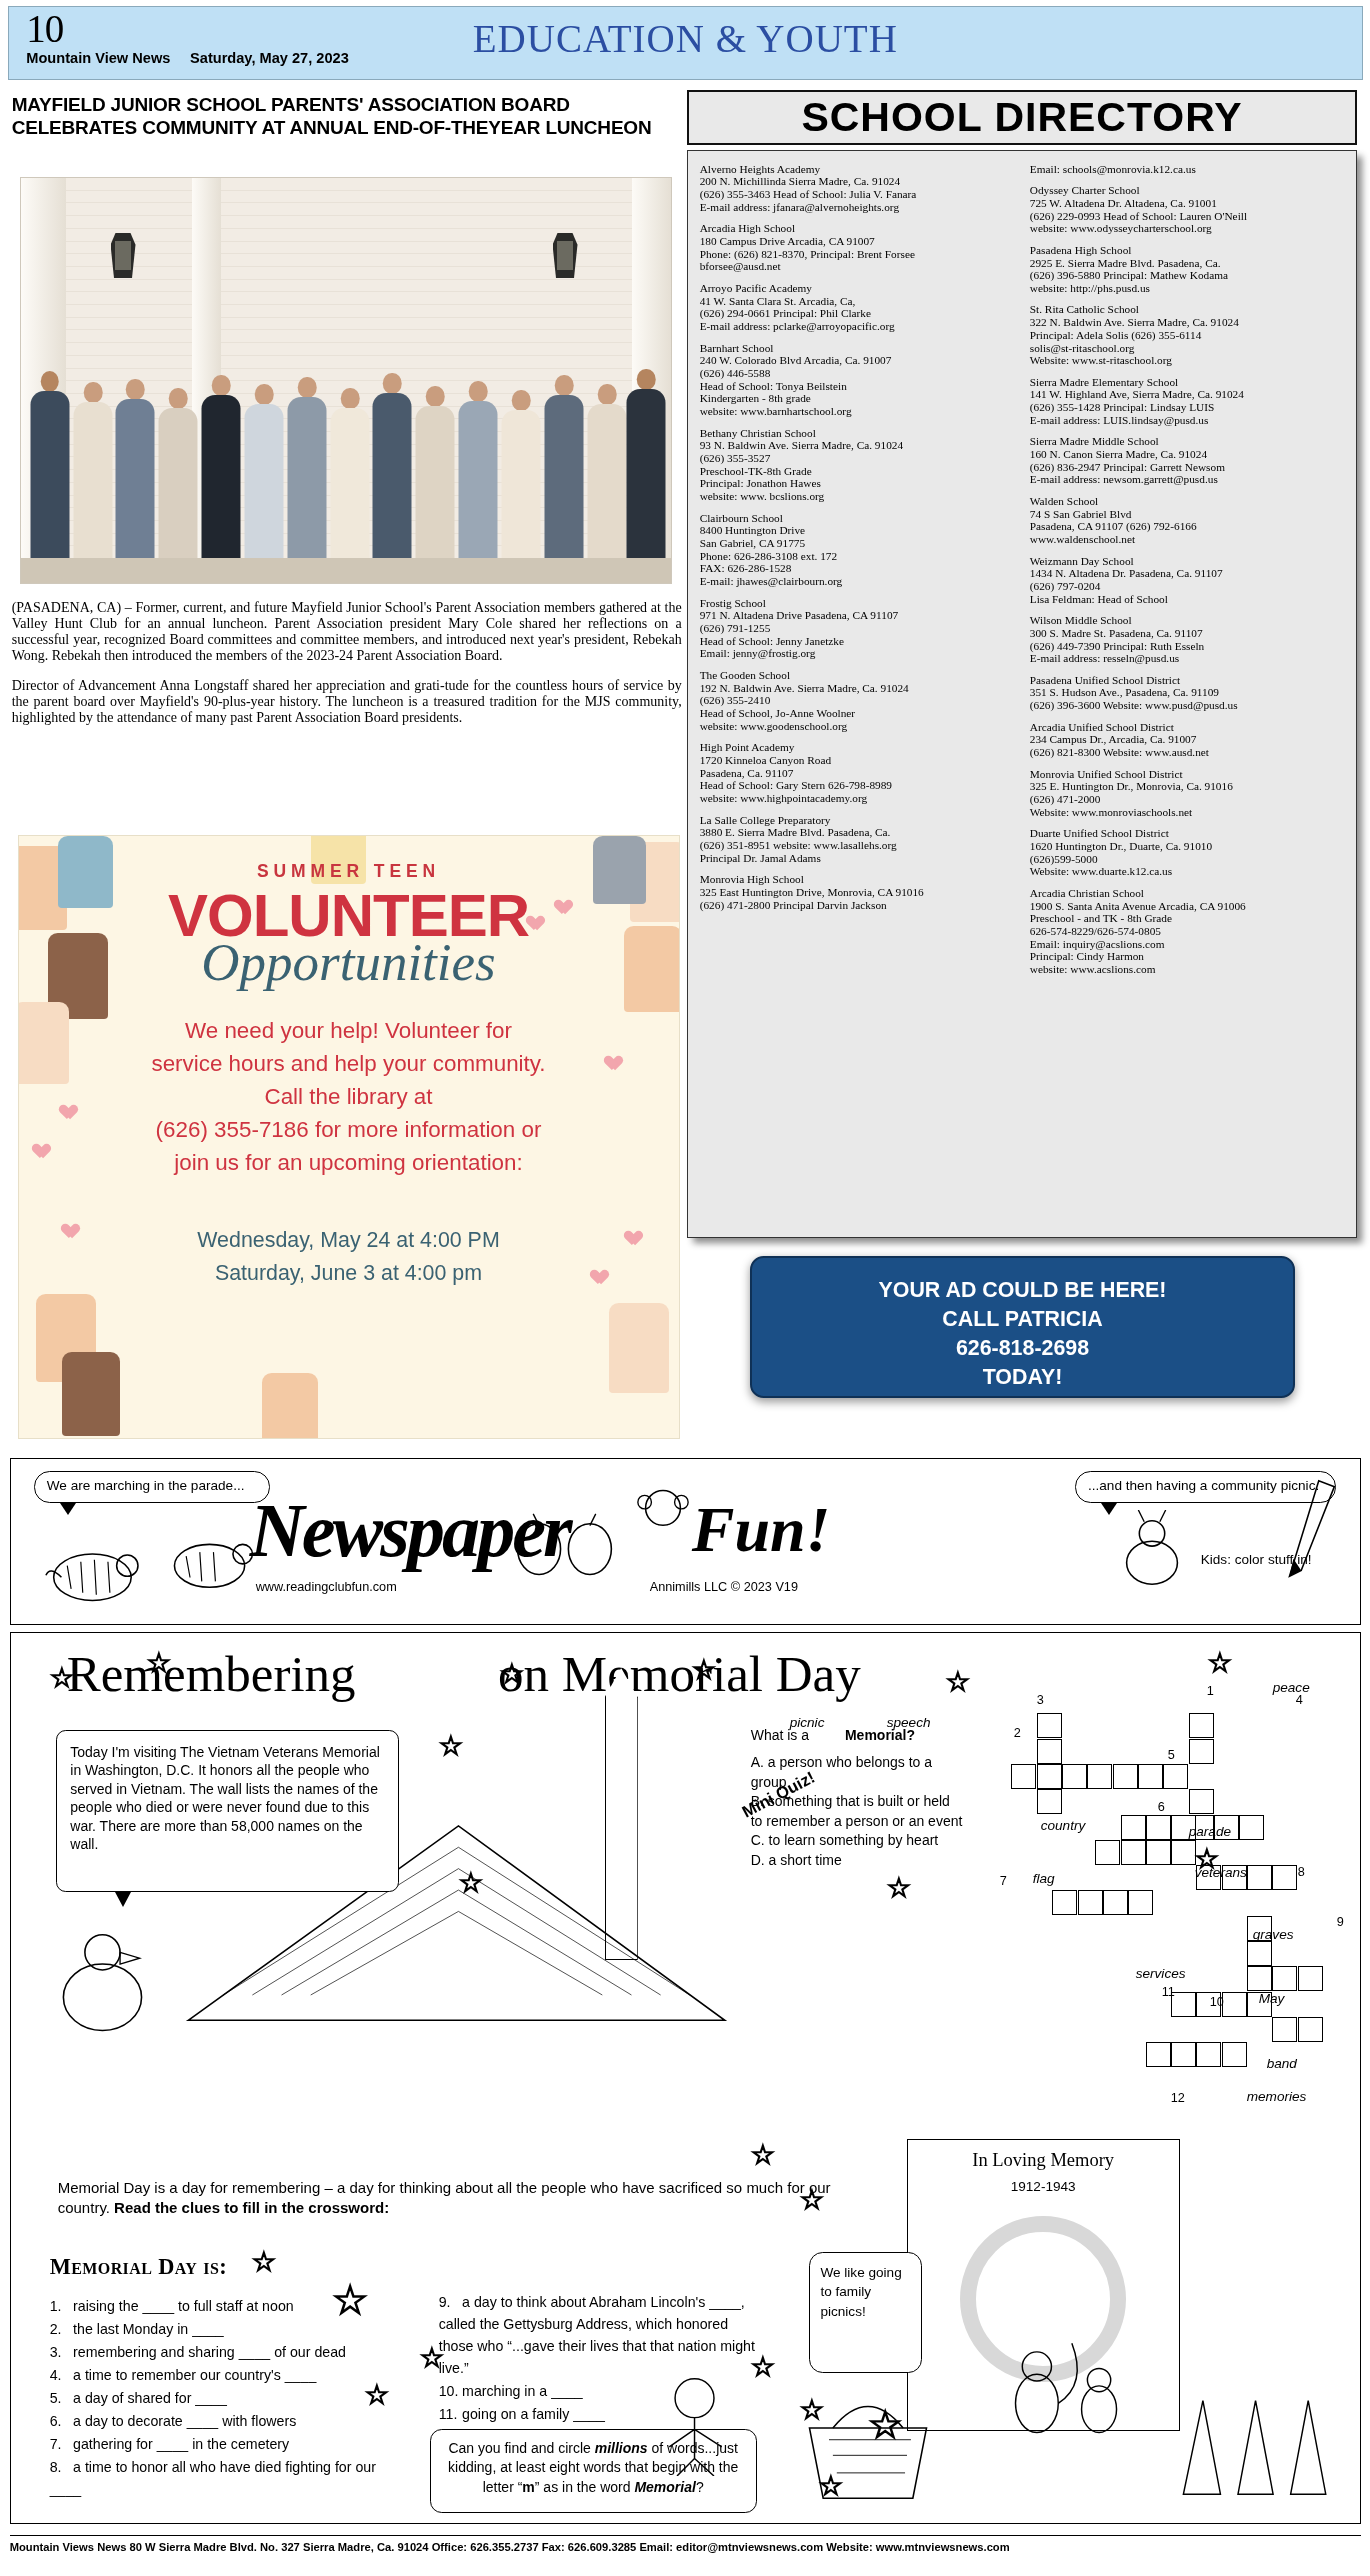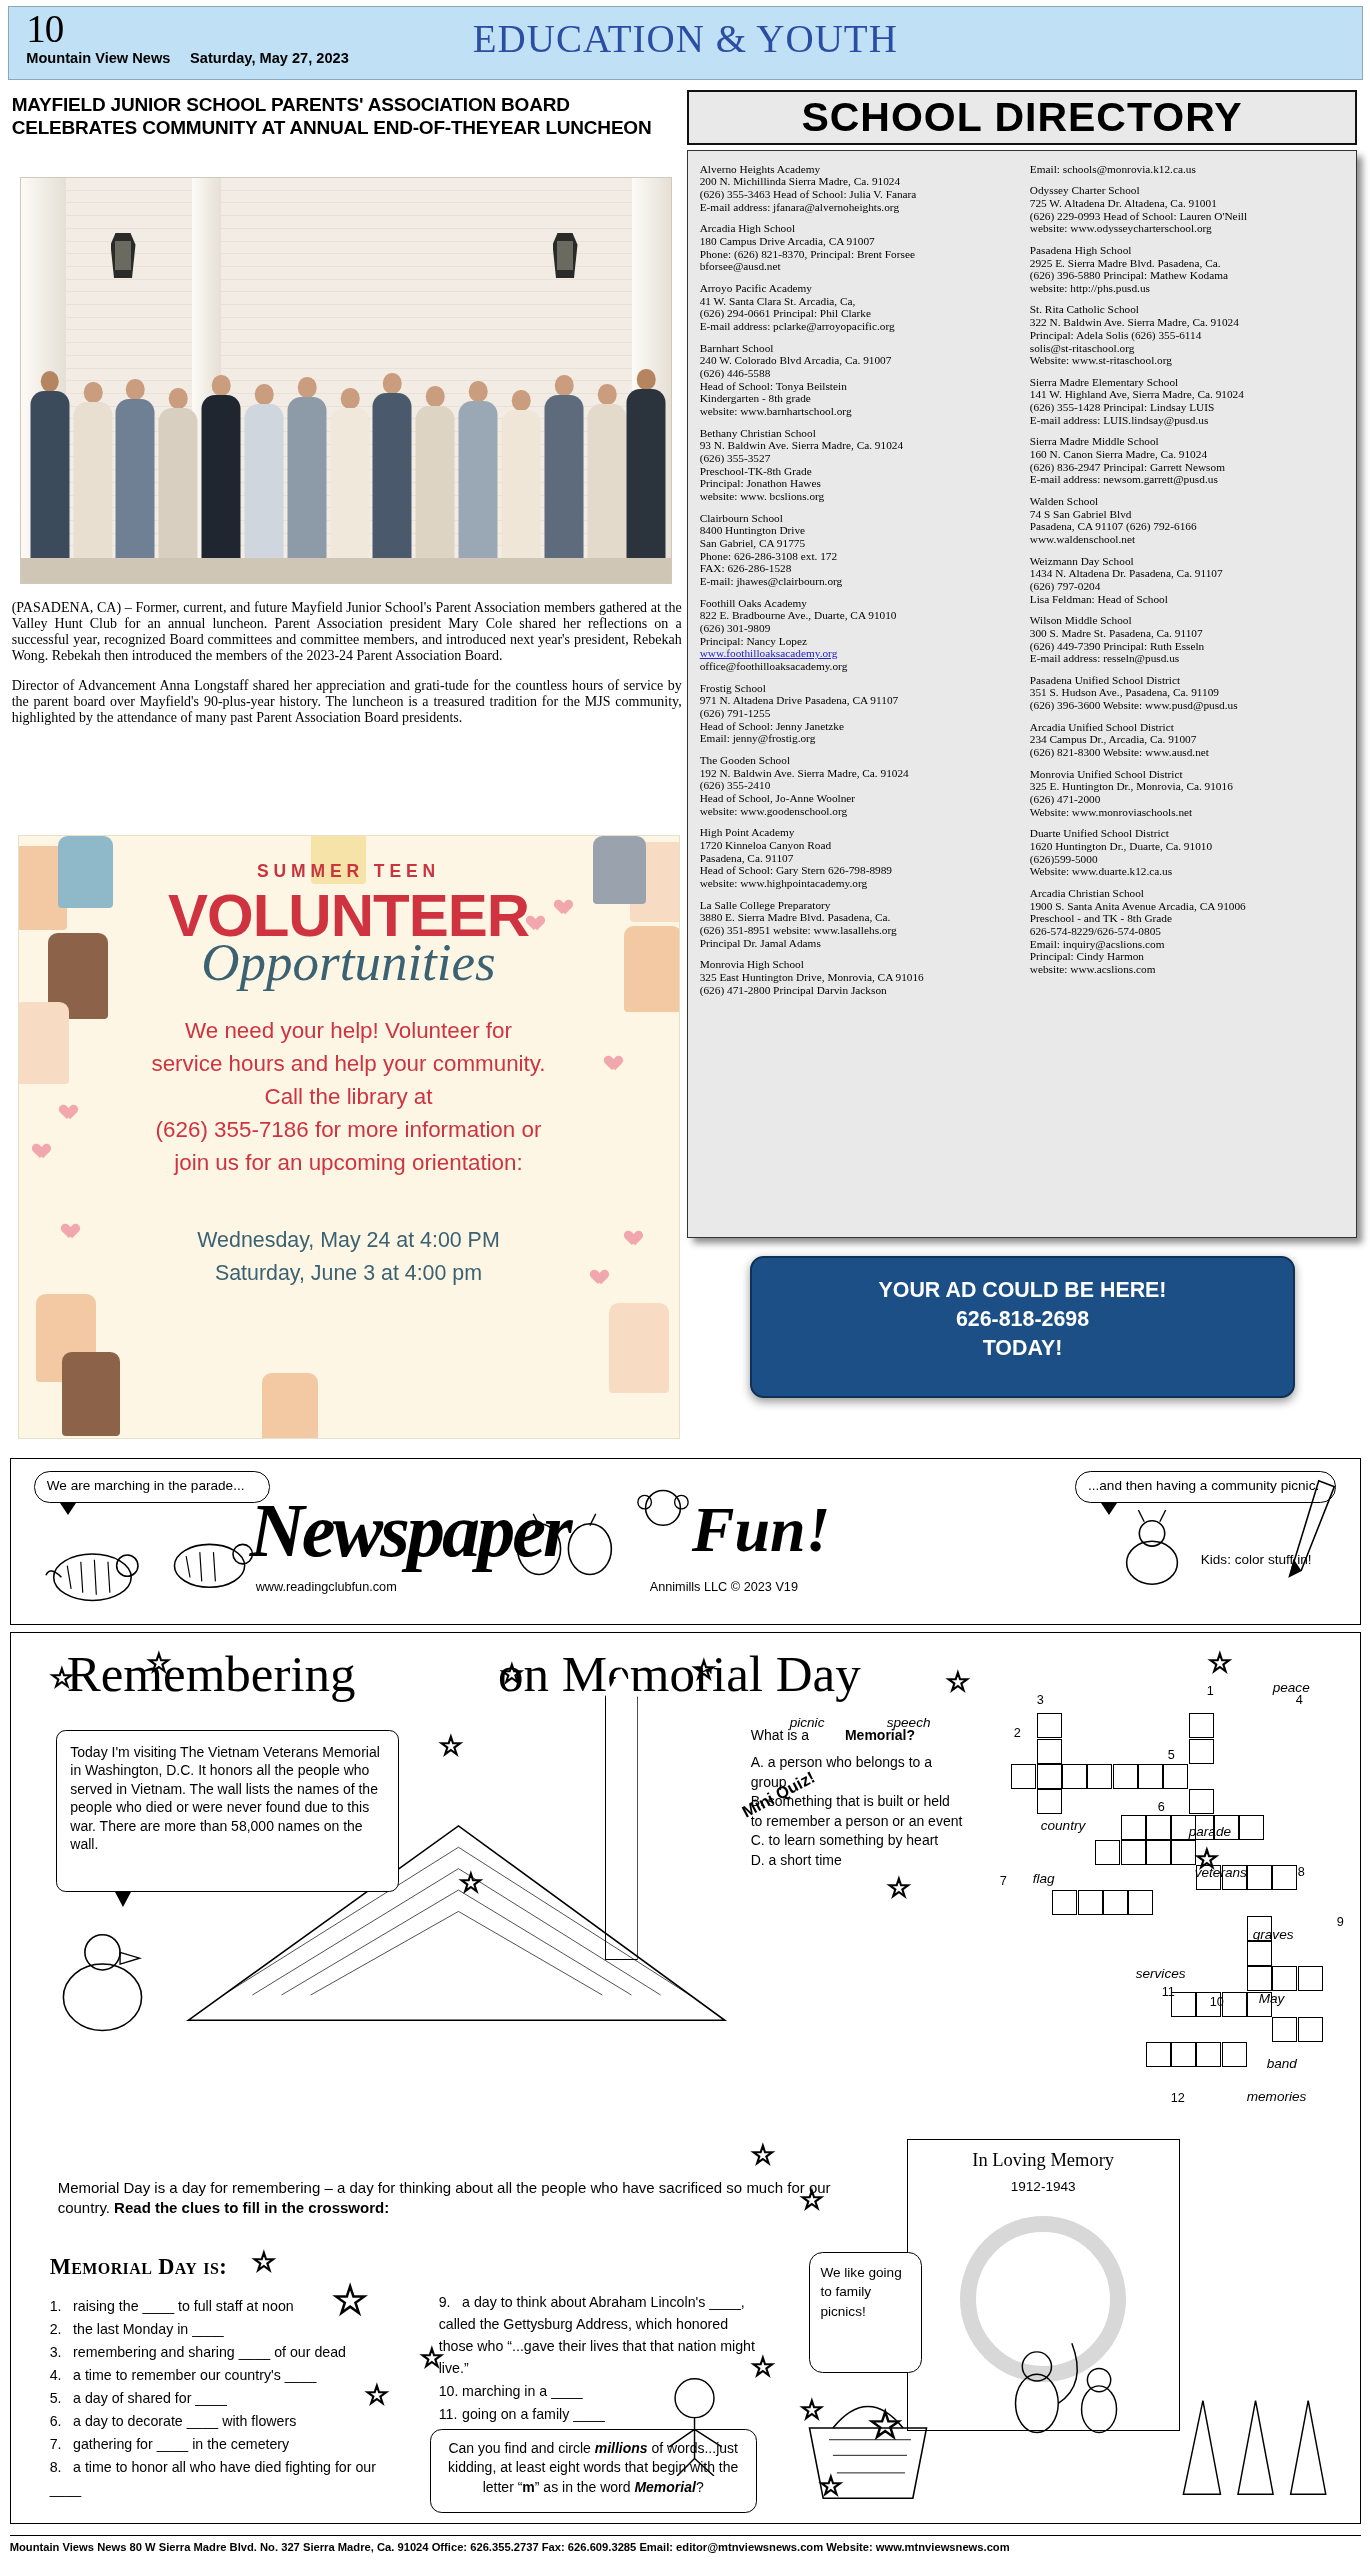--- a/index.html
+++ b/index.html
@@ -424,28 +424,20 @@
         </div>
         <div class="dir-entry">
           <span class="nm">Clairbourn School</span>
           <span class="nm">8400 Huntington Drive</span>
           <span class="nm">San Gabriel, CA 91775</span>
           <span class="nm">Phone: 626-286-3108 ext. 172</span>
           <span class="nm">FAX: 626-286-1528</span>
           <span class="nm">E-mail: jhawes@clairbourn.org</span>
         </div>
         <div class="dir-entry">
-          <span class="nm">Foothill Oaks Academy</span>
-          <span class="nm">822 E. Bradbourne Ave., Duarte, CA 91010</span>
-          <span class="nm">(626) 301-9809</span>
-          <span class="nm">Principal: Nancy Lopez</span>
-          <span class="nm dir-link">www.foothilloaksacademy.org</span>
-          <span class="nm">office@foothilloaksacademy.org</span>
-        </div>
-        <div class="dir-entry">
           <span class="nm">Frostig School</span>
           <span class="nm">971 N. Altadena Drive  Pasadena, CA 91107</span>
           <span class="nm">(626) 791-1255</span>
           <span class="nm">Head of School:  Jenny Janetzke</span>
           <span class="nm">Email:  jenny@frostig.org</span>
         </div>
         <div class="dir-entry">
           <span class="nm">The Gooden School</span>
           <span class="nm">192 N. Baldwin Ave.  Sierra Madre, Ca. 91024</span>
           <span class="nm">(626) 355-2410</span>
@@ -554,20 +546,21 @@
           <span class="nm">Email: inquiry@acslions.com</span>
           <span class="nm">Principal: Cindy Harmon</span>
           <span class="nm">website: www.acslions.com</span>
         </div>
       </div>
   </div>
 </div>
 
 <div class="ad-box">
   <div>YOUR AD COULD BE HERE!</div>
+  <div>CALL PATRICIA</div>
   <div>626-818-2698</div>
   <div>TODAY!</div>
 </div>
 
 <div class="fun-banner">
   <div class="bubble" style="left:23.4px;top:11.7px;width:236px">We are marching in the parade...</div>
   <div class="bubble" style="right:23.4px;top:11.7px;width:261px">...and then having a community picnic.</div>
   <div class="fun-news">Newspaper</div>
   <div class="fun-fun">Fun!</div>
   <div class="fun-url">www.readingclubfun.com</div>

